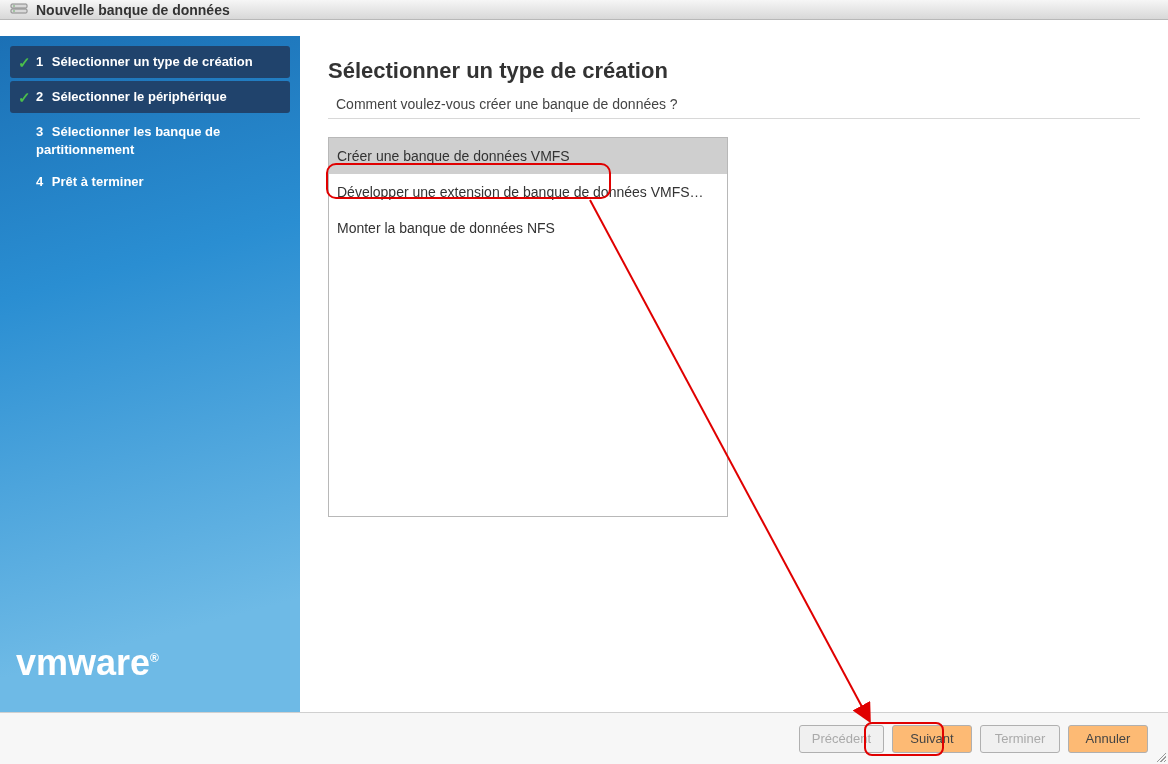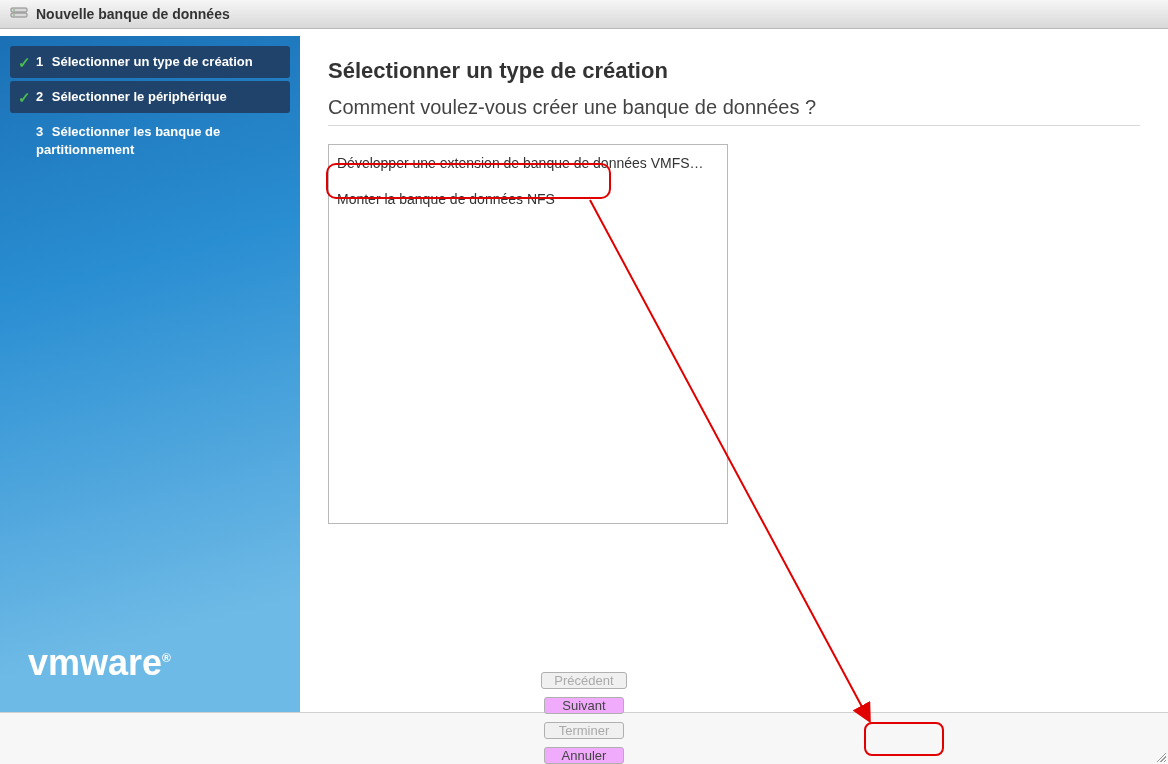--- a/index.html
+++ b/index.html
@@ -1,60 +1,60 @@
 <!DOCTYPE html>
 <html><head>
 <meta charset="utf-8">
 <style>
   * { box-sizing: border-box; }
   html, body { margin:0; padding:0; height:100%; font-family: Arial, Helvetica, sans-serif; font-size:13px; color:#333; }
   .window { position:relative; width:1168px; height:764px; background:#fff; }
   .titlebar {
-    height:29px; display:flex; align-items:center; padding:0 10px;
+    height:20px; display:flex; align-items:center; padding:0 10px;
     background:linear-gradient(#f6f6f6,#d8d8d8); border-bottom:1px solid #b8b8b8;
   }
   .titlebar .icon { width:18px; height:18px; margin-right:8px; }
   .titlebar .title { font-weight:bold; color:#333; font-size:14px; }
   .body { position:absolute; top:36px; left:0; right:0; bottom:52px; display:flex; }
   .sidebar { width:300px; background:linear-gradient(165deg,#1b70b5 0%, #2a8ed2 35%, #6ebae6 85%); color:#fff; display:flex; flex-direction:column; }
   .sidebar-content { flex:1 1 auto; }
   .steps { padding:10px 0 0 0; }
   .step {
     position:relative; padding:7px 10px 7px 36px; font-size:13px; font-weight:bold; line-height:18px;
   }
   .step.active { background:#20436c; border-radius:3px; margin:0 10px 3px 10px; padding-left:26px; }
   .step.active .num { }
   .step .check{
     position:absolute; left:8px; top:8px; color:#4bbf4b; font-weight:bold; font-size:15px;
   }
   .step .num { margin-right:5px; }
-  .brand { padding:0 0 28px 28px; }
+  .brand { padding:0 0 28px 16px; }
   .brand-text { font-size:36px; color:#fff; font-weight:bold; letter-spacing:0; font-family: Arial, Helvetica, sans-serif; }
   .brand-text .reg { font-size:12px; vertical-align:super; }
 
   .main { flex:1 1 auto; padding:22px 28px 10px 28px; position:relative; }
   .main h1 { margin:0 0 12px 0; font-size:22px; font-weight:bold; color:#333; }
-  .main .subtitle { margin:0 0 6px 0; font-size:20px; color:#444; }
+  .main .subtitle { margin:0 0 6px 8px; font-size:14px; color:#444; }
   .main hr { border:none; border-top:1px solid #d8d8d8; margin:6px 0 18px 0; }
   .listbox {
     border:1px solid #b8b8b8; width:400px; height:380px; background:#fff;
   }
   .listbox .opt {
     padding:10px 8px; font-size:14px; color:#333; cursor:pointer;
     white-space:nowrap; overflow:hidden; text-overflow:ellipsis;
   }
   .listbox .opt.selected { background:#cfcfcf; }
 
   .footer {
     position:absolute; left:0; right:0; bottom:0; height:52px; background:#f7f7f7;
     border-top:1px solid #d0d0d0; display:flex; align-items:center; justify-content:flex-end;
-    padding:0 20px; gap:8px;flex-direction:column;
+    padding:0 20px; gap:8px;
   }
   .btn {
-    min-width:80px; height:28px; padding:0 12px; border:1px solid #b0b0b0; background:#f0abfc; color:#444;
+    min-width:80px; height:28px; padding:0 12px; border:1px solid #b0b0b0; background:#fdba74; color:#444;
     border-radius:3px; font-size:13px; cursor:pointer;
   }
   .btn[disabled] { color:#aaa; background:#f0f0f0; cursor:default; }
 
   
   .annot-option {
     position:absolute; border:2px solid #e00000; border-radius:10px; pointer-events:none;
   }
   .annot-suivant {
     position:absolute; border:2px solid #e00000; border-radius:8px; pointer-events:none;
@@ -95,34 +95,39 @@
           </div>
           <div class="step active">
             <span class="check">✓</span>
             <span class="num">2</span>
             <span>Sélectionner le périphérique</span>
           </div>
           <div class="step">
             <span class="num">3</span>
             <span>Sélectionner les banque de partitionnement</span>
           </div>
+          <div class="step">
+            <span class="num">4</span>
+            <span>Prêt à terminer</span>
+          </div>
         </div>
       </div>
       <div class="brand">
         <span class="brand-text">
           <span>vmware</span><span class="reg">®</span>
         </span>
       </div>
     </div>
 
     <div class="main">
       <h1>Sélectionner un type de création</h1>
       <p class="subtitle">Comment voulez-vous créer une banque de données ?</p>
       <hr>
       <div class="listbox">
+        <div class="opt selected">Créer une banque de données VMFS</div>
         <div class="opt">Développer une extension de banque de données VMFS…</div>
         <div class="opt">Monter la banque de données NFS</div>
       </div>
     </div>
   </div>
 
   <div class="footer">
     <button class="btn" disabled="">Précédent</button>
     <button class="btn">Suivant</button>
     <button class="btn" disabled="">Terminer</button>

